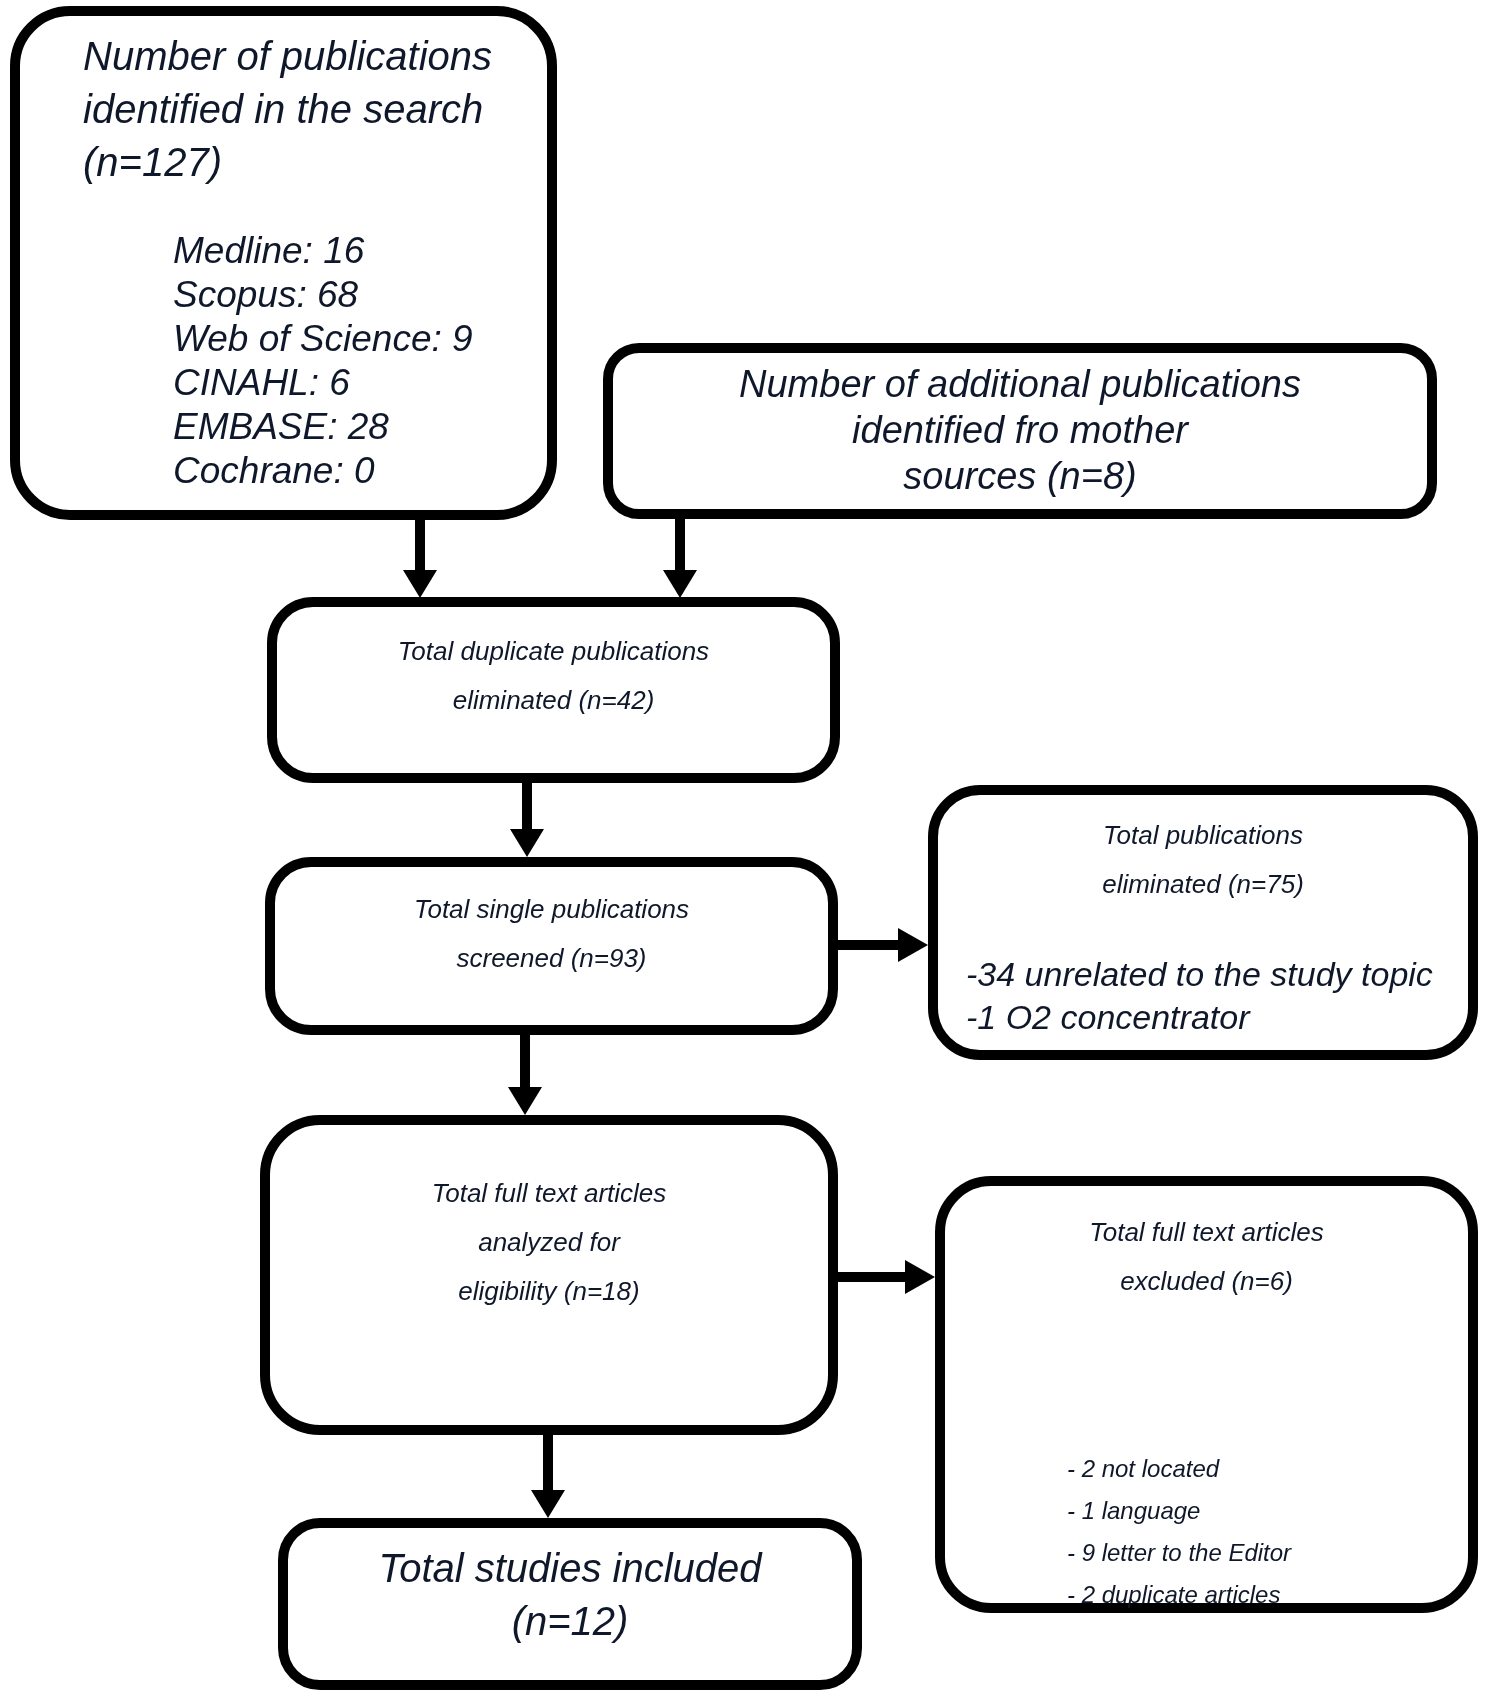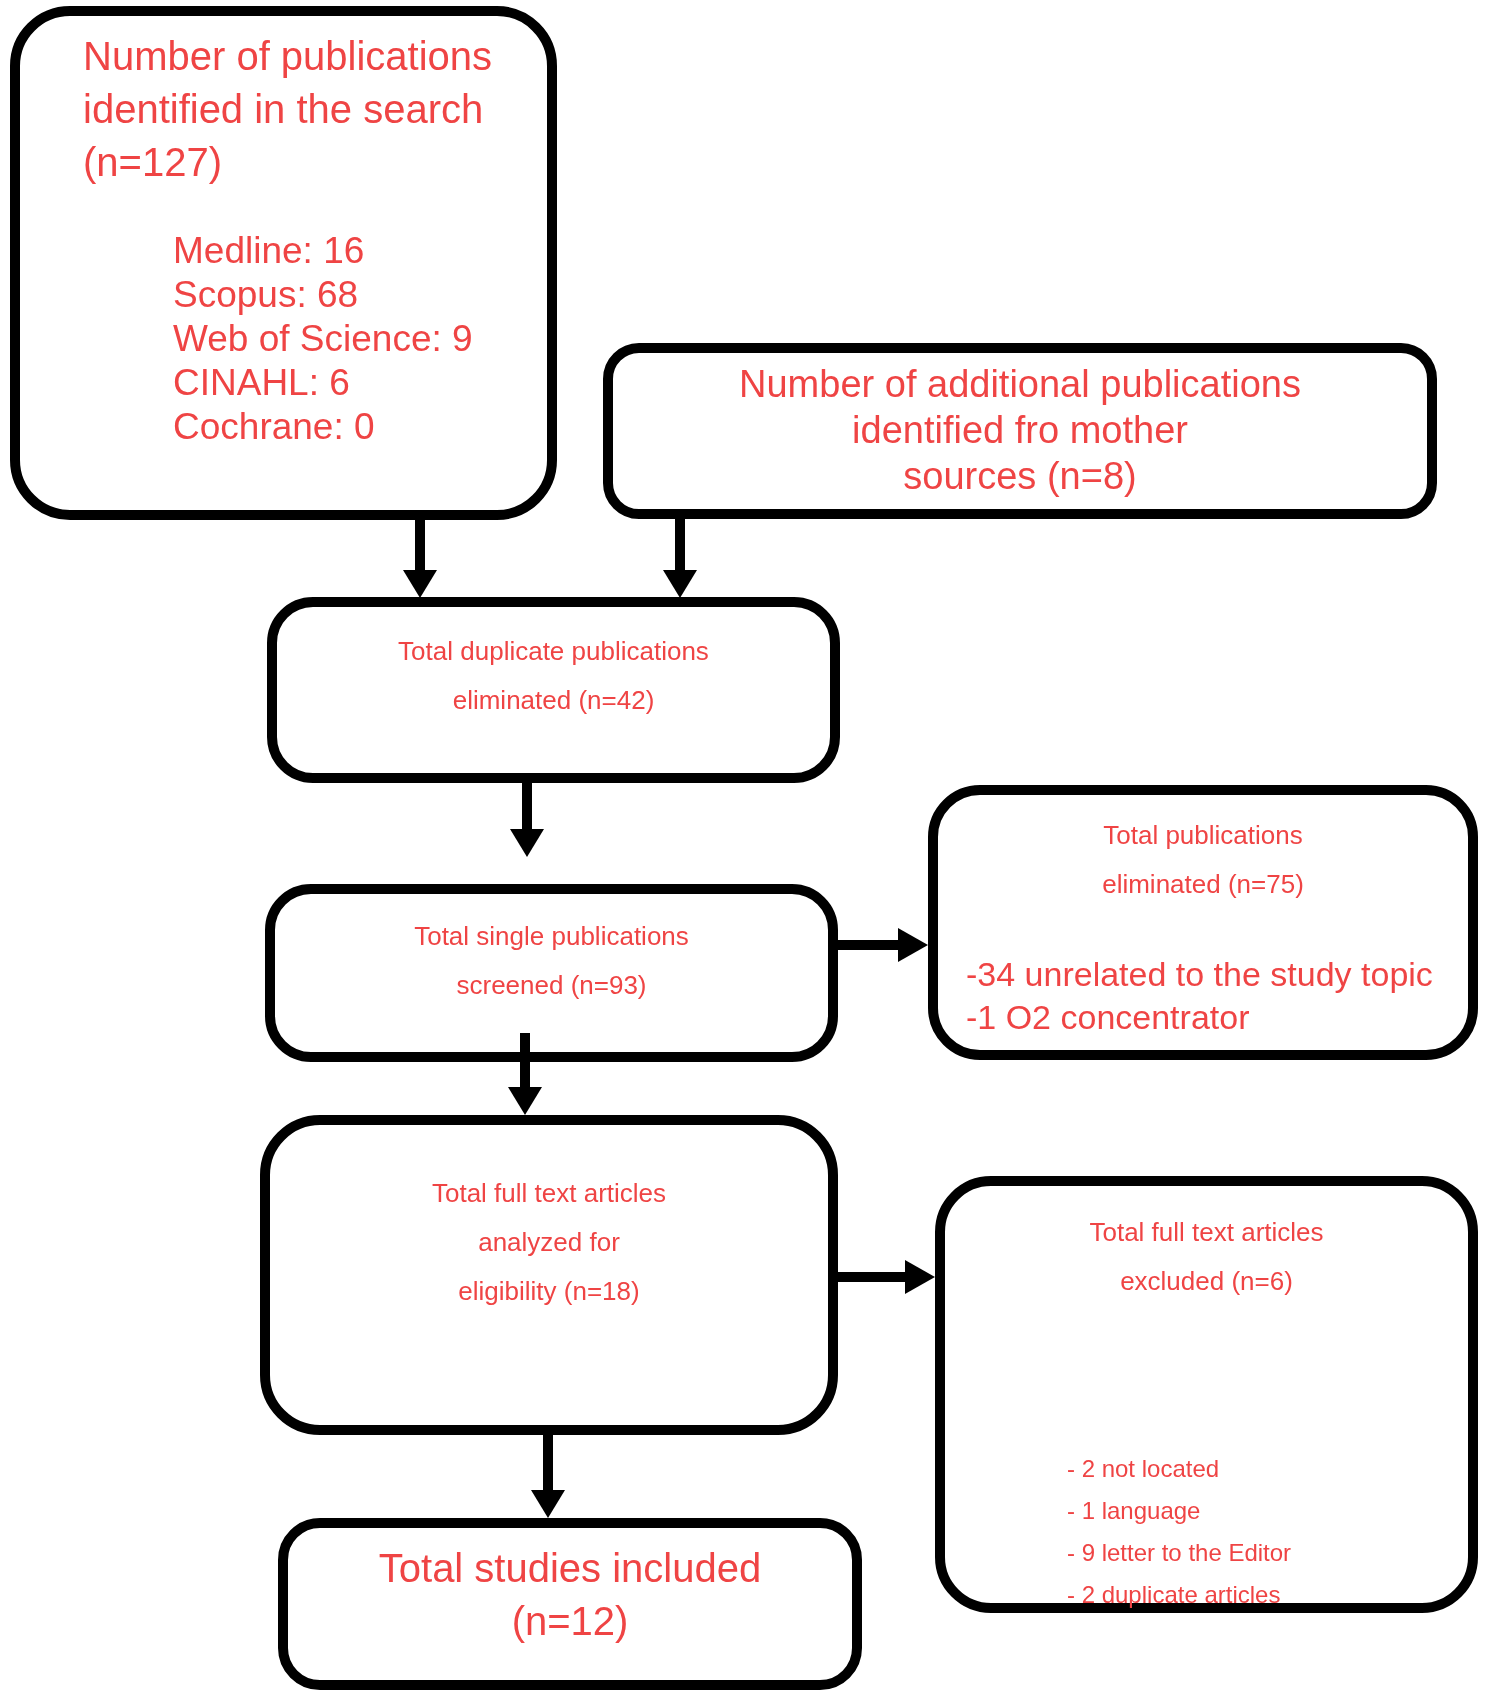--- a/index.html
+++ b/index.html
@@ -17,22 +17,23 @@
     color: #000000;
   }
   .box {
     position: absolute;
     box-sizing: border-box;
     border: 10px solid #000000;
     background: #ffffff;
   }
   .txt {
     position: absolute;
-    color: #ef4444;
+    color: #0f172a;
     white-space: nowrap;
+    font-style: italic;
   }
   .center {
     left: 0;
     right: 0;
     text-align: center;
   }
   .va-shaft {
     position: absolute;
     width: 10px;
     background: #000000;
@@ -74,20 +75,21 @@
     <div class="txt t40" style="left:63px; top:14px;">
       <div>Number of publications</div>
       <div>identified in the search</div>
       <div>(n=127)</div>
     </div>
     <div class="txt t37" style="left:153px; top:213px;">
       <div>Medline: 16</div>
       <div>Scopus: 68</div>
       <div>Web of Science: 9</div>
       <div>CINAHL: 6</div>
+      <div>EMBASE: 28</div>
       <div>Cochrane: 0</div>
     </div>
   </div>
 
   <div class="box" style="left:603px; top:343px; width:834px; height:176px; border-radius:36px;">
     <div class="txt t38 center" style="top:8px;">
       <div>Number of additional publications</div>
       <div>identified fro mother</div>
       <div>sources (n=8)</div>
     </div>
@@ -102,21 +104,21 @@
   <div class="box" style="left:267px; top:597px; width:573px; height:186px; border-radius:46px;">
     <div class="txt t39 center" style="top:20px;">
       <div>Total duplicate publications</div>
       <div>eliminated (n=42)</div>
     </div>
   </div>
 
   <div class="va-shaft" style="left:522px; top:781px; height:50px;"></div>
   <div class="va-head" style="left:510px; top:829px;"></div>
 
-  <div class="box" style="left:265px; top:857px; width:573px; height:178px; border-radius:46px;margin-top:27px;">
+  <div class="box" style="left:265px; top:857px; width:573px; height:178px; border-radius:46px;">
     <div class="txt t39 center" style="top:18px;">
       <div>Total single publications</div>
       <div>screened (n=93)</div>
     </div>
   </div>
 
   <div class="ha-shaft" style="left:834px; top:940px; width:64px;"></div>
   <div class="ha-head" style="left:898px; top:928px;"></div>
 
   <div class="box" style="left:928px; top:785px; width:550px; height:275px; border-radius:52px;">

